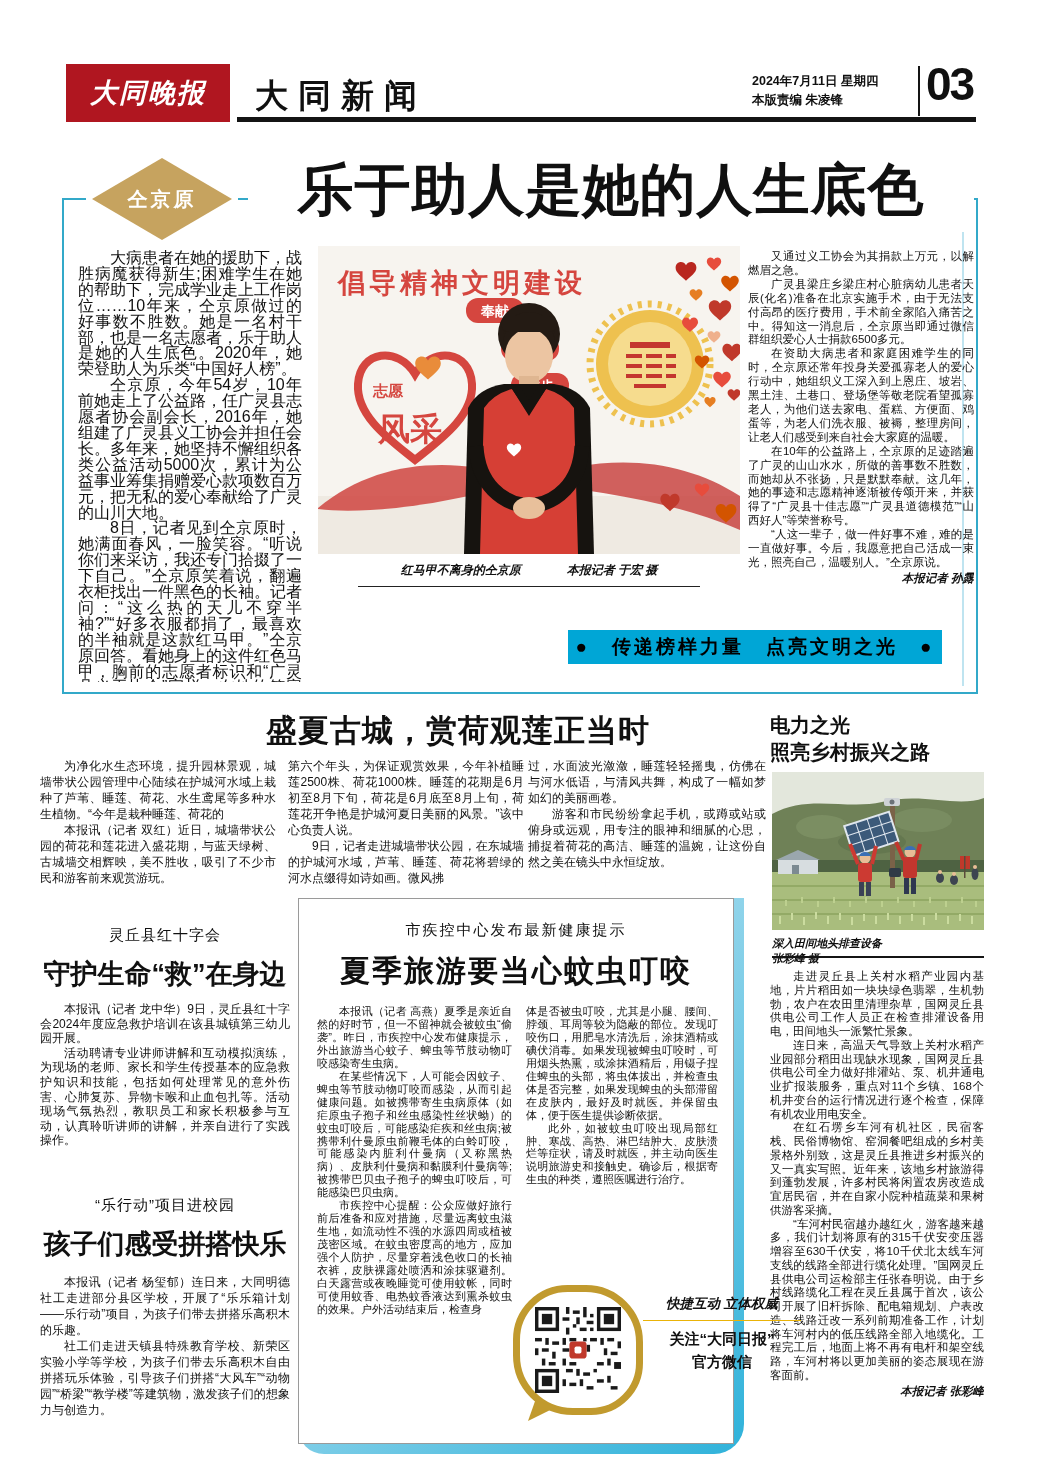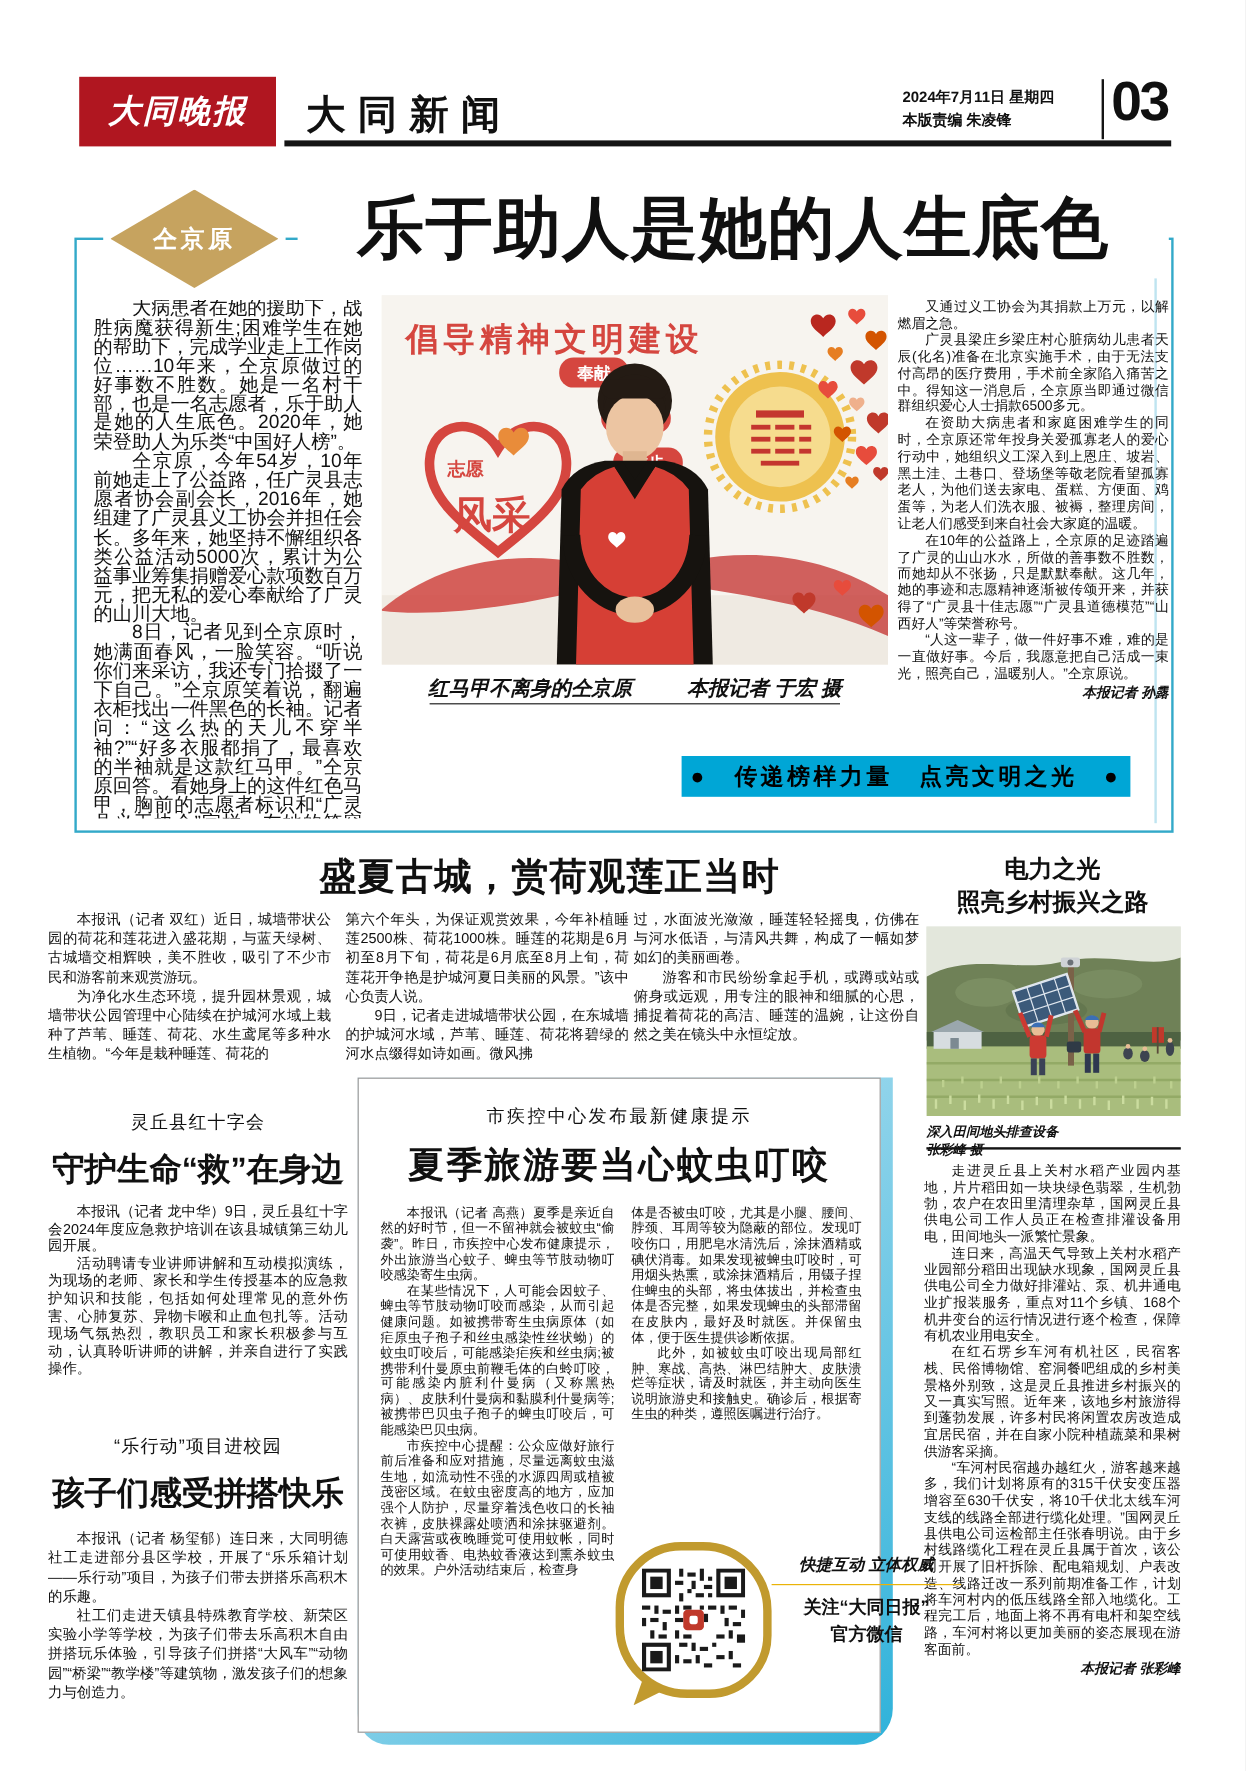--- a/index.html
+++ b/index.html
@@ -27,39 +27,39 @@
          font-weight:bold;letter-spacing:3px;}
   .lead-headline{left:248px;top:148px;width:726px;height:84px;background:#fff;
                  font-size:56px;font-weight:900;letter-spacing:1px;text-align:center;line-height:84px;
                  white-space:nowrap;}
   .body-text{text-align:justify;overflow:hidden;}
   .body-text p{margin:0;text-indent:2em;}
   .lead-col-left{left:78px;top:250px;width:224px;height:432px;font-size:16px;line-height:15.9px;}
   .lead-col-right{left:748px;top:250px;width:226px;height:374px;font-size:11.5px;line-height:13.9px;}
   .lead-photo{left:318px;top:246px;width:422px;height:308px;overflow:hidden;background:#f7f4ef;}
   .lead-caption{left:318px;top:562px;width:422px;display:flex;justify-content:center;gap:46px;
-                font-size:17px;font-weight:bold;font-style:italic;}
+                font-size:12px;font-weight:bold;font-style:italic;}
   .caption-rule{left:358px;top:586px;width:342px;height:1px;background:#222;}
   .below-photo{left:302px;top:598px;width:232px;height:88px;font-size:12.5px;line-height:17px;}
   .below-photo p{text-indent:0;}
   .banner{left:568px;top:630px;width:374px;height:34px;background:#00a6d6;color:#000000;
           display:flex;align-items:center;justify-content:center;font-size:19px;font-weight:bold;
           letter-spacing:3px;}
   .byline{text-align:right;font-weight:bold;font-style:italic;margin-top:2px;}
 
   
   .lotus-headline{left:150px;top:710px;width:500px;font-size:31px;font-weight:900;text-align:right;
                   letter-spacing:1px;white-space:nowrap;}
   .lotus-col{top:758px;height:144px;font-size:12px;line-height:16px;}
   .lotus-c1{left:40px;width:236px;}
   .lotus-c2{left:288px;width:236px;}
   .lotus-c3{left:528px;width:238px;}
 
   
-  .power-title{left:770px;top:712px;width:214px;text-align:center;font-size:20px;font-weight:900;
+  .power-title{left:770px;top:712px;width:214px;font-size:20px;font-weight:900;
                line-height:27px;}
   .power-photo{left:772px;top:772px;width:212px;height:158px;overflow:hidden;background:#e3e7dc;}
   .power-caption{left:772px;top:936px;width:212px;display:flex;justify-content:space-between;
                  font-size:11px;font-weight:bold;font-style:italic;flex-direction:column;}
   .power-rule{left:772px;top:956px;width:212px;height:2px;background:#141414;}
   .power-body{left:770px;top:970px;width:214px;height:478px;font-size:11.5px;line-height:13.75px;}
 
   
   .kicker{text-align:center;font-size:15px;letter-spacing:1px;}
   .sub-headline{text-align:center;font-size:27px;font-weight:900;white-space:nowrap;}
@@ -217,22 +217,22 @@
     <p>又通过义工协会为其捐款上万元，以解燃眉之急。</p>
     <p>广灵县梁庄乡梁庄村心脏病幼儿患者天辰(化名)准备在北京实施手术，由于无法支付高昂的医疗费用，手术前全家陷入痛苦之中。得知这一消息后，仝京原当即通过微信群组织爱心人士捐款6500多元。</p>
     <p>在资助大病患者和家庭困难学生的同时，仝京原还常年投身关爱孤寡老人的爱心行动中，她组织义工深入到上恩庄、坡岩、黑土洼、土巷口、登场堡等敬老院看望孤寡老人，为他们送去家电、蛋糕、方便面、鸡蛋等，为老人们洗衣服、被褥，整理房间，让老人们感受到来自社会大家庭的温暖。</p>
     <p>在10年的公益路上，仝京原的足迹踏遍了广灵的山山水水，所做的善事数不胜数，而她却从不张扬，只是默默奉献。这几年，她的事迹和志愿精神逐渐被传颂开来，并获得了“广灵县十佳志愿”“广灵县道德模范”“山西好人”等荣誉称号。</p>
     <p>“人这一辈子，做一件好事不难，难的是一直做好事。今后，我愿意把自己活成一束光，照亮自己，温暖别人。”仝京原说。</p>
     <div class="byline">本报记者 孙露</div>
   </div>
 
   <div class="abs lotus-headline">盛夏古城，赏荷观莲正当时</div>
   <div class="abs body-text lotus-col lotus-c1">
+    <p>为净化水生态环境，提升园林景观，城墙带状公园管理中心陆续在护城河水域上栽种了芦苇、睡莲、荷花、水生鸢尾等多种水生植物。“今年是栽种睡莲、荷花的</p>
     <p>本报讯（记者 双红）近日，城墙带状公园的荷花和莲花进入盛花期，与蓝天绿树、古城墙交相辉映，美不胜收，吸引了不少市民和游客前来观赏游玩。</p>
-    <p>为净化水生态环境，提升园林景观，城墙带状公园管理中心陆续在护城河水域上栽种了芦苇、睡莲、荷花、水生鸢尾等多种水生植物。“今年是栽种睡莲、荷花的</p>
   </div>
   <div class="abs body-text lotus-col lotus-c2">
     <p style="text-indent:0">第六个年头，为保证观赏效果，今年补植睡莲2500株、荷花1000株。睡莲的花期是6月初至8月下旬，荷花是6月底至8月上旬，荷莲花开争艳是护城河夏日美丽的风景。”该中心负责人说。</p>
     <p>9日，记者走进城墙带状公园，在东城墙的护城河水域，芦苇、睡莲、荷花将碧绿的河水点缀得如诗如画。微风拂</p>
   </div>
   <div class="abs body-text lotus-col lotus-c3">
     <p style="text-indent:0">过，水面波光潋潋，睡莲轻轻摇曳，仿佛在与河水低语，与清风共舞，构成了一幅如梦如幻的美丽画卷。</p>
     <p>游客和市民纷纷拿起手机，或蹲或站或俯身或远观，用专注的眼神和细腻的心思，捕捉着荷花的高洁、睡莲的温婉，让这份自然之美在镜头中永恒绽放。</p>
   </div>
 

